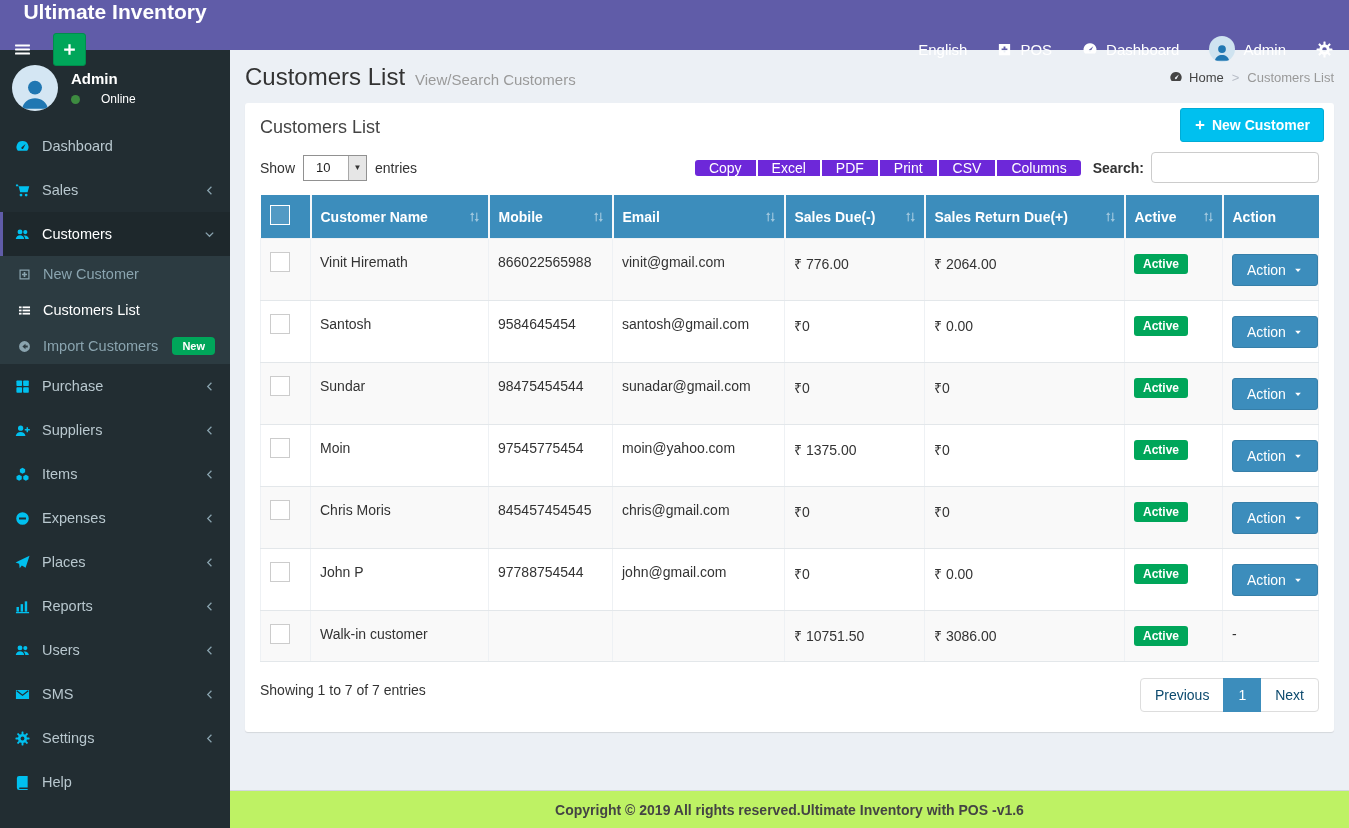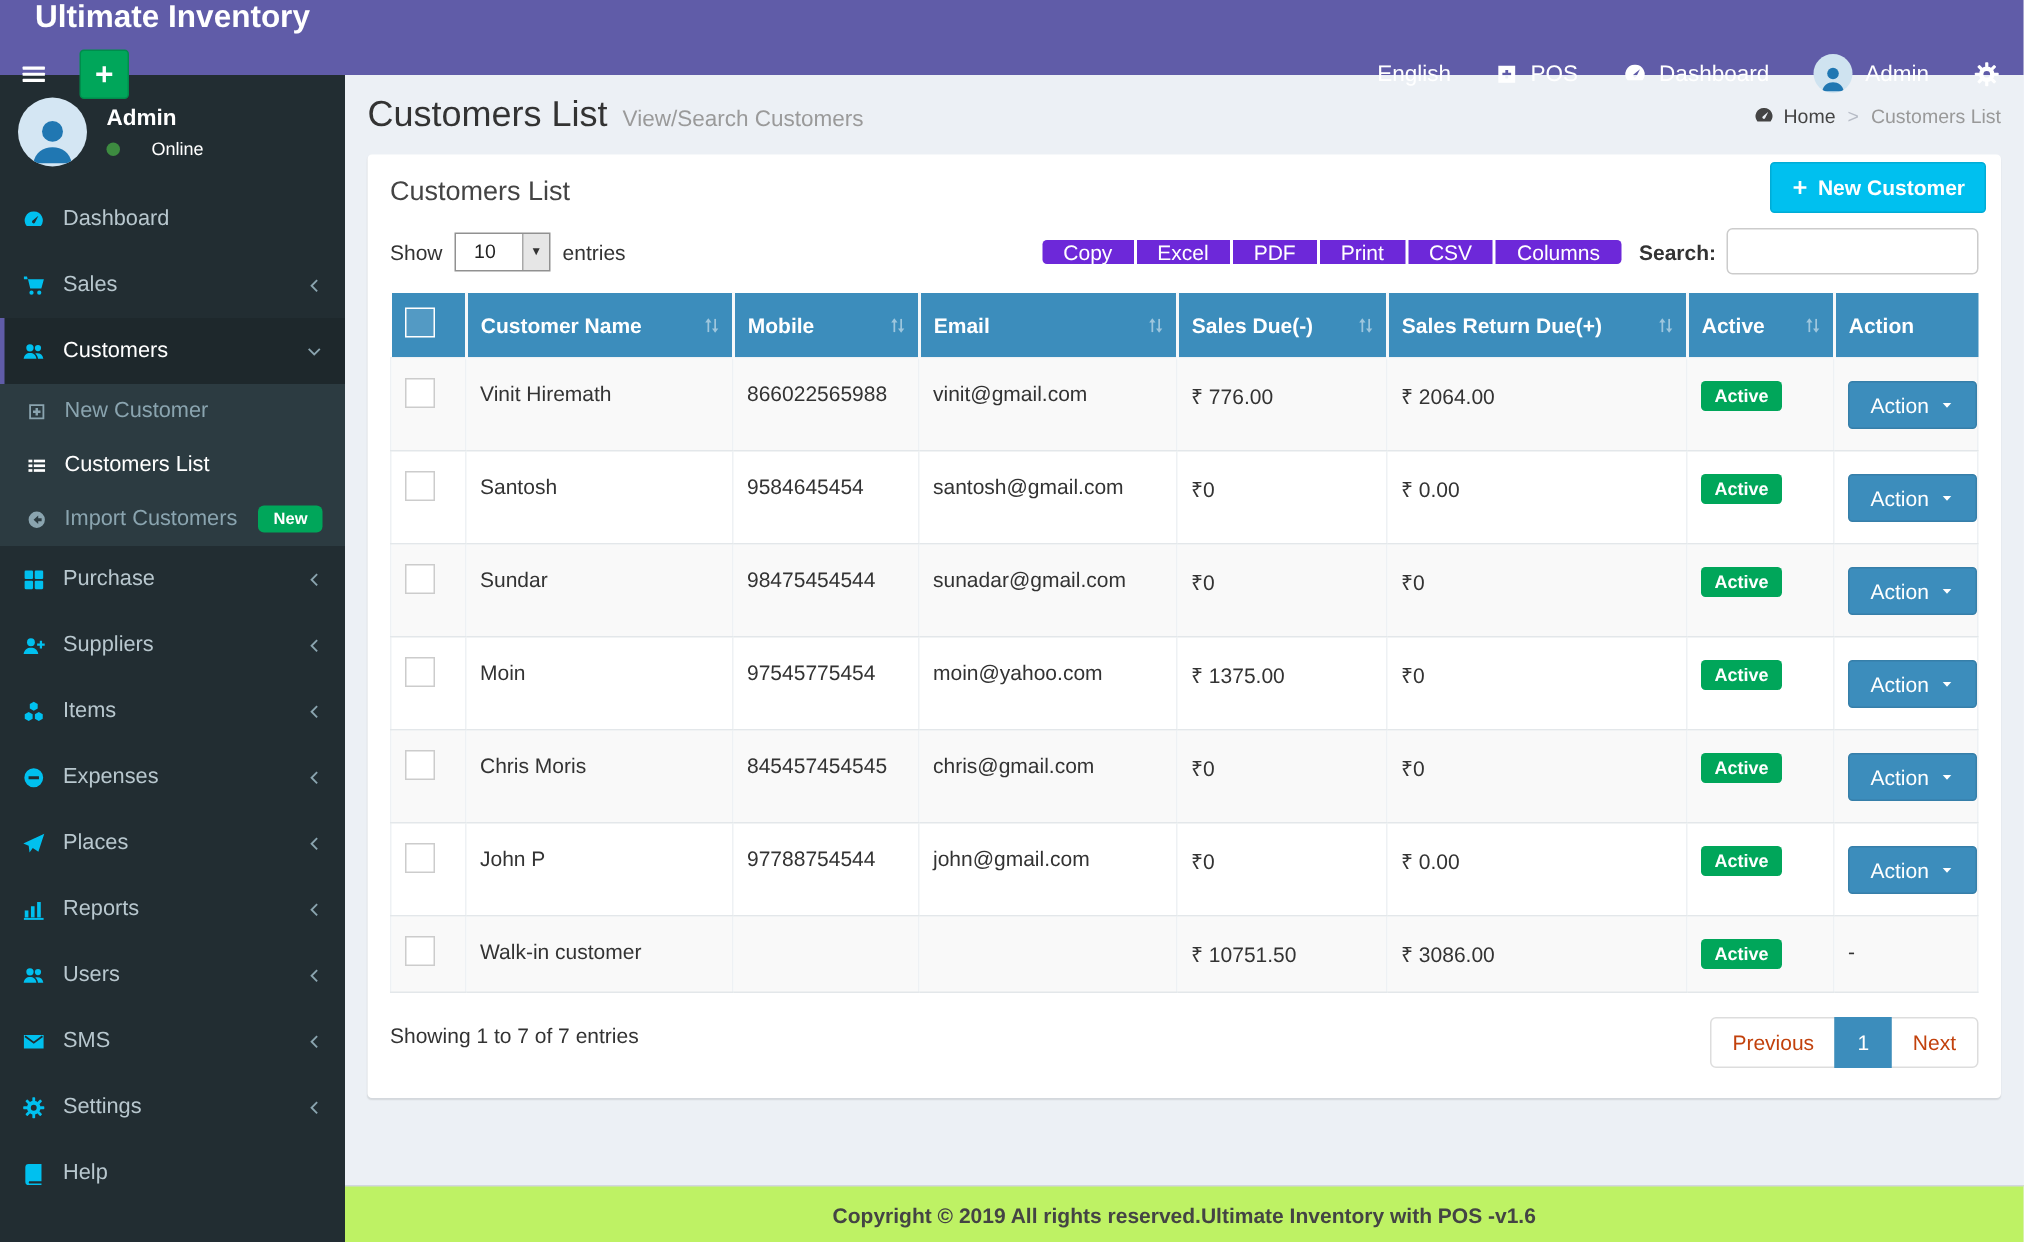--- a/index.html
+++ b/index.html
@@ -73,21 +73,21 @@
   tbody tr:nth-child(even) { background:#fff; }
   .cb { width:20px; height:20px; border:1px solid #ccc; background:#fff; display:inline-block; cursor:pointer; }
   .cb-h { width:20px; height:20px; border:1px solid #fff; background:rgba(255,255,255,.12); display:inline-block; cursor:pointer; }
   .cb-cell { padding-top:13px; }
   .badge-active { background:#00a65a; color:#fff; font-size:12px; font-weight:bold; padding:3px 9px; border-radius:3px; display:inline-block; }
   .btn-action { background:#3c8dbc; border:1px solid #367fa9; color:#fff; font-size:14px; padding:7px 14px; border-radius:3px; cursor:pointer; display:inline-flex; align-items:center; gap:7px; font-family:inherit; }
 
   .table-footer { display:flex; align-items:flex-start; justify-content:space-between; padding:16px 15px 20px; }
   .dt-info { font-size:14px; color:#333; padding-top:4px; }
   .pagination { display:flex; }
-  .page-btn { border:1px solid #ddd; background:#fff; color:#c2410c; padding:8px 14px; font-size:14px; cursor:pointer; font-family:inherit; }
+  .page-btn { border:1px solid #ddd; background:#fff; color:#0c4a6e; padding:8px 14px; font-size:14px; cursor:pointer; font-family:inherit; }
   .page-btn.first { border-radius:4px 0 0 4px; }
   .page-btn.last { border-radius:0 4px 4px 0; margin-left:-1px; }
   .page-btn.active { background:#3c8dbc; border-color:#3c8dbc; color:#fff; margin-left:-1px; position:relative; }
 
   
   .footer { position:absolute; left:230px; right:0; bottom:0; height:38px; background:#bef264; border-top:1px solid #d2d6de; display:flex; align-items:center; justify-content:center; padding:0 15px; font-size:14px; font-weight:bold; color:#444; z-index:10; }
   .ico { display:block; }
 </style>
 </head>
 <body>

